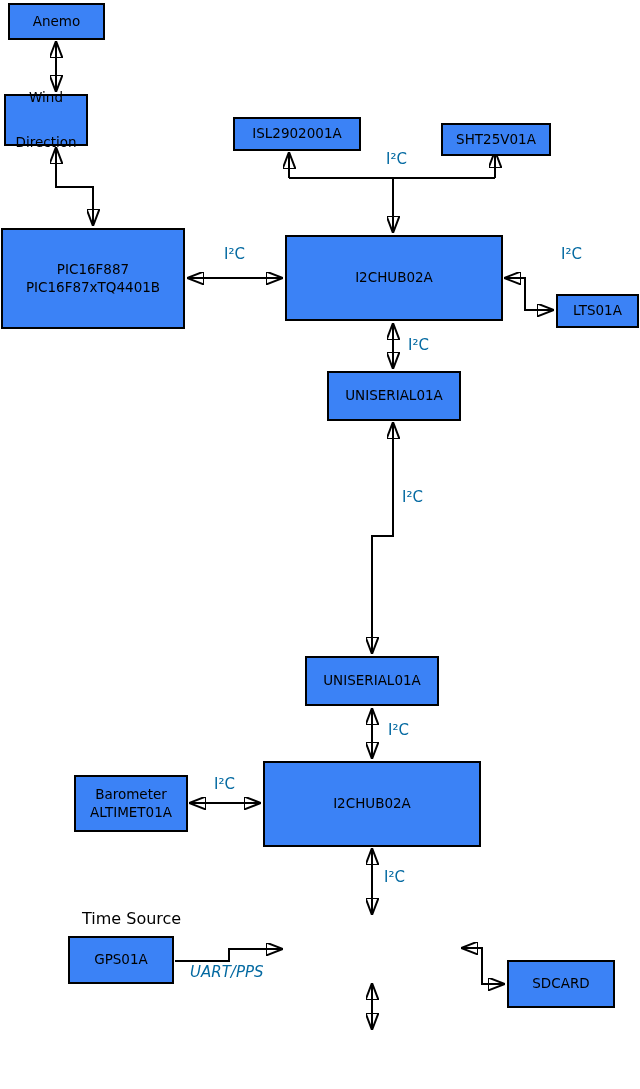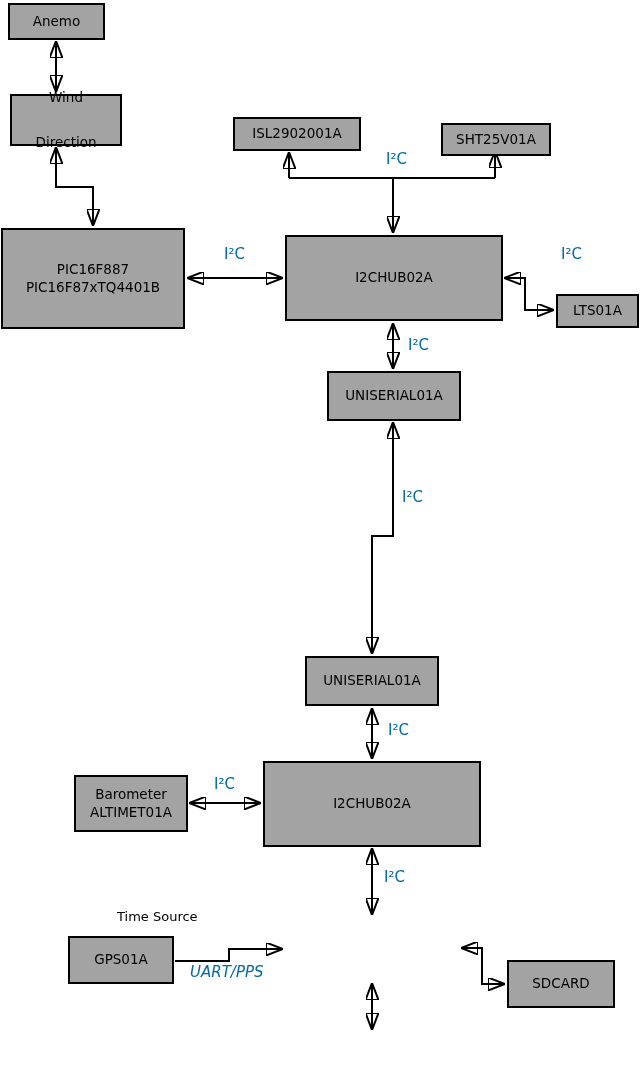--- a/index.html
+++ b/index.html
@@ -24,43 +24,42 @@
   }
   .connectors path {
     fill: none;
     stroke: #000000;
     stroke-width: 2;
   }
   .node {
     position: absolute;
     box-sizing: border-box;
     border: 2px solid #000000;
-    background: #a3a3a3;
+    background: #3b82f6;
     display: flex;
     flex-direction: column;
     align-items: center;
     justify-content: center;
     text-align: center;
     font-size: 13.5px;
     line-height: 1.28;
     color: #000000;
     white-space: nowrap;
   }
   .edge-label {
     position: absolute;
     font-size: 15px;
     color: #0369a1;
     white-space: nowrap;
   }
   .free-label {
     position: absolute;
-    font-size: 13px;
+    font-size: 16px;
     color: #000000;
     white-space: nowrap;
-    margin-left: 35px;
   }
 </style>
 </head>
 <body>
 
 <div class="canvas">
 
   <svg class="connectors" viewBox="0 0 640 1089" xmlns="http://www.w3.org/2000/svg">
     <defs>
       <marker id="ah" markerUnits="userSpaceOnUse" markerWidth="17" markerHeight="13" viewBox="0 0 17 13" refX="16" refY="6.5" orient="auto-start-reverse">
@@ -85,21 +84,21 @@
     <path d="M372,849 V914" marker-start="url(#ah)" marker-end="url(#ah)"></path>
     <path d="M175,961 H229 V949 H282" marker-end="url(#ah)"></path>
     <path d="M462,948 H482 V984 H504" marker-start="url(#ah)" marker-end="url(#ah)"></path>
     <path d="M372,984 V1029" marker-start="url(#ah)" marker-end="url(#ah)"></path>
   </svg>
 
   <div class="node" style="left:8px; top:3px; width:97px; height:37px;">
     <span>Anemo</span>
   </div>
 
-  <div class="node" style="left:10px; top:94px; width:112px; height:52px;gap:28px;">
+  <div class="node" style="left:4px; top:94px; width:84px; height:52px;gap:28px;">
     <span>Wind</span>
     <span>Direction</span>
   </div>
 
   <div class="node" style="left:1px; top:228px; width:184px; height:101px;">
     <span>PIC16F887</span>
     <span>PIC16F87xTQ4401B</span>
   </div>
 
   <div class="node" style="left:233px; top:117px; width:128px; height:34px;">

